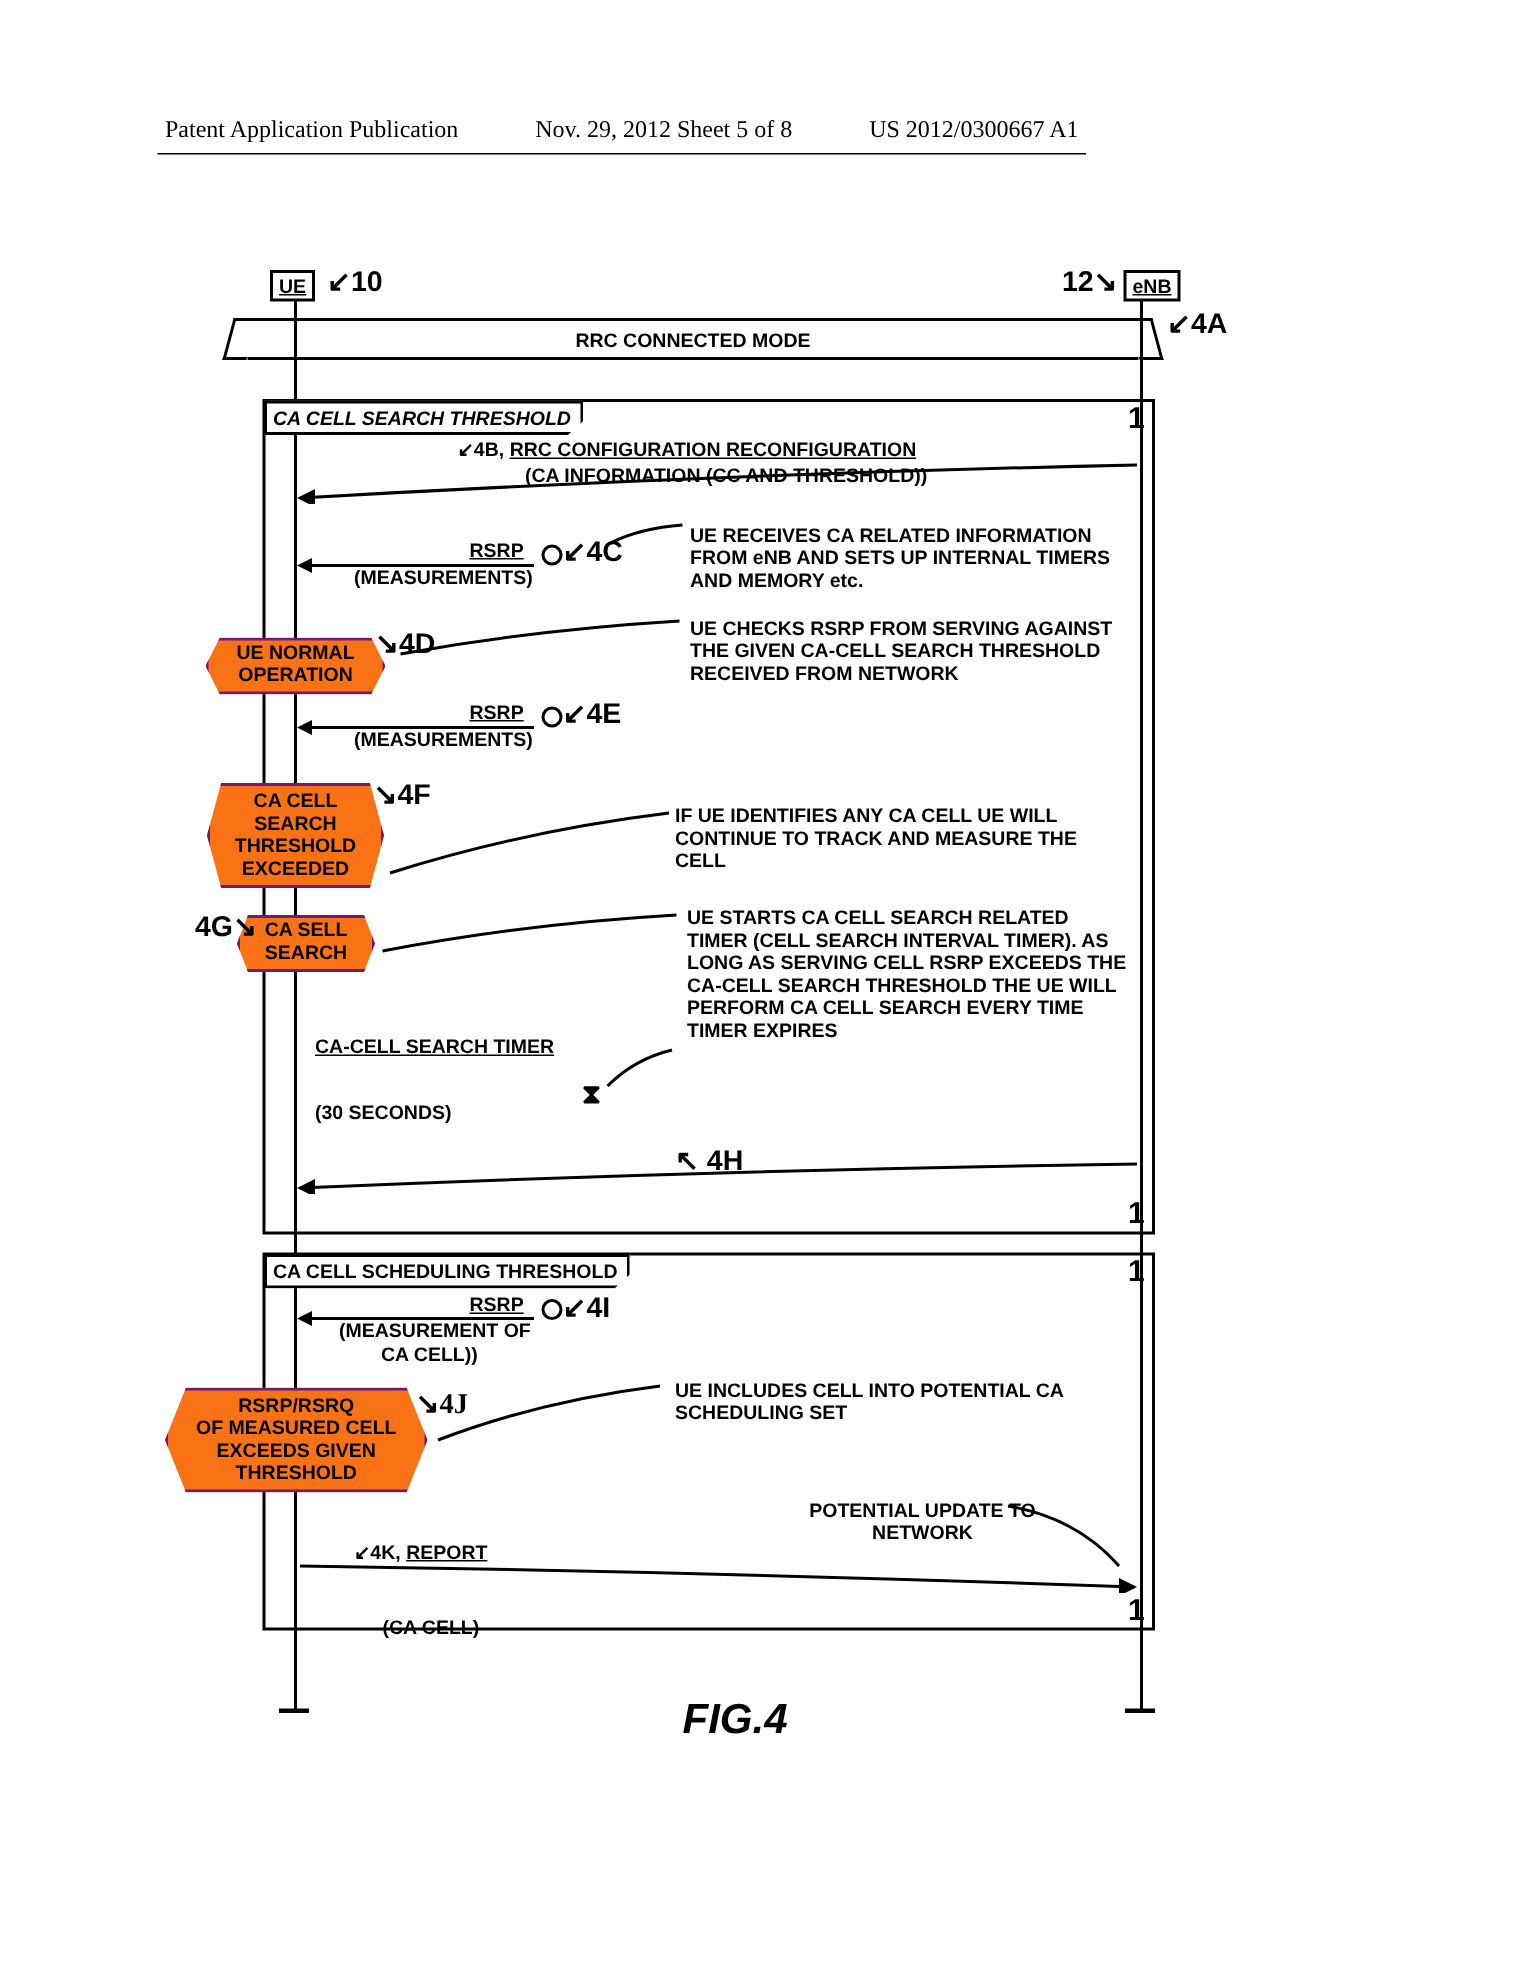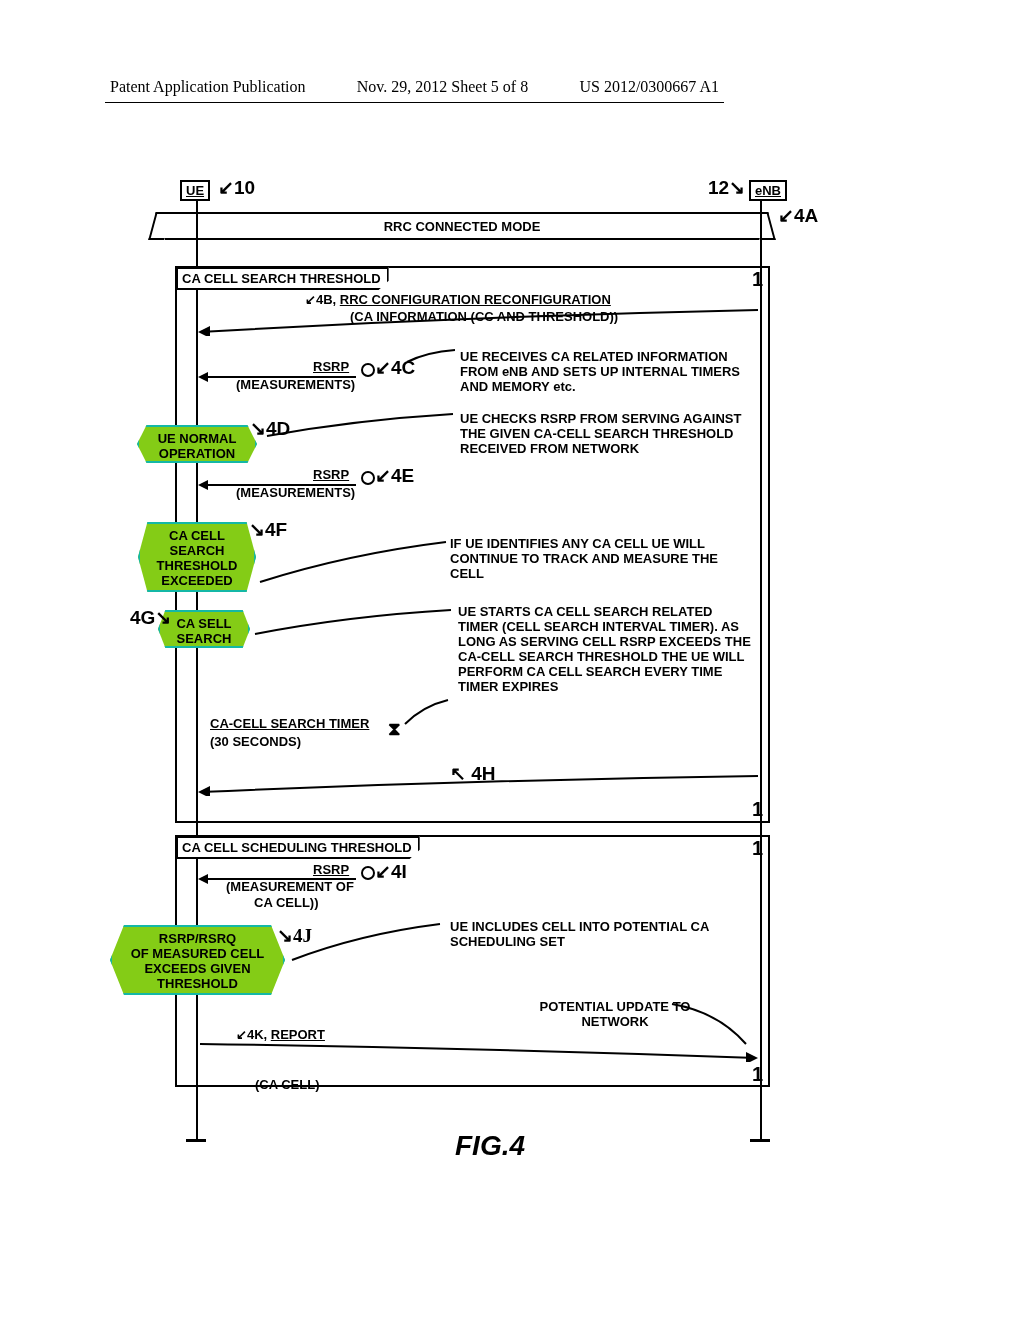--- a/index.html
+++ b/index.html
@@ -65,24 +65,24 @@
 .pentagon-label {
   position: absolute;
   display: inline-block;
   border: 2px solid #000;
   padding: 2px 6px 2px 4px;
   background: #fff;
   clip-path: polygon(0 0, 100% 0, 100% 60%, calc(100% - 10px) 100%, 0 100%);
 }
 .hexagon {
   position: absolute;
-  border: 2px solid #14b8a6;
-  background: #84cc16;
+  border: 2px solid #701a75;
+  background: #f97316;
   display: flex;
-  align-items: flex-start;
+  align-items: flex-end;
   justify-content: center;
   text-align: center;
   padding: 4px 8px;
   clip-path: polygon(8% 0, 92% 0, 100% 50%, 92% 100%, 8% 100%, 0 50%);
 }
 .arrow-head-left {
   position: absolute;
   width: 0;
   height: 0;
   border-top: 5px solid transparent;
@@ -183,21 +183,21 @@
 
     <div class="lifeline" style="top:20px; left:46px; height:940px;"></div>
     <div class="lifeline" style="top:20px; left:610px; height:940px;"></div>
 
     <div class="mode-bar" style="top:32px; left:15px; width:594px; height:28px;">
       <span>RRC CONNECTED MODE</span>
     </div>
     <div class="ref-label" style="top:24px; left:628px;">↙<span>4A</span></div>
 
     <div class="frame" style="top:86px; left:25px; width:595px; height:557px;">
-      <div class="pentagon-label" style="top:-1px; left:-1px;">CA CELL SEARCH THRESHOLD</div>
+      <div class="pentagon-label" style="top:-1px; left:-1px;font-style:italic;">CA CELL SEARCH THRESHOLD</div>
     </div>
     <div class="big-one" style="top:88px; left:602px;">1</div>
     <div class="big-one" style="top:618px; left:602px;">1</div>
 
     <div class="text-block" style="top:113px; left:155px;">
       ↙<span>4B,</span>
       <span class="underline">RRC CONFIGURATION RECONFIGURATION</span>
     </div>
     <div class="text-block" style="top:130px; left:200px;">(CA INFORMATION (CC AND THRESHOLD))</div>
     <svg style="position:absolute; top:128px; left:48px; width:562px; height:28px;">
@@ -251,21 +251,21 @@
     <div class="hexagon" style="top:430px; left:8px; width:92px; height:38px;">
       <span><span>CA SELL</span><br><span>SEARCH</span></span>
     </div>
     <div class="ref-label" style="top:426px; left:-20px;"><span>4G</span>↘</div>
     <svg style="position:absolute; top:428px; left:103px; width:200px; height:30px;">
         <path d="M 2 26 Q 95 8 198 2" stroke="#000" stroke-width="2" fill="none"></path>
       </svg>
 
     <div class="text-block" style="top:425px; left:308px; width:295px;">UE STARTS CA CELL SEARCH RELATED TIMER (CELL SEARCH INTERVAL TIMER). AS LONG AS SERVING CELL RSRP EXCEEDS THE CA-CELL SEARCH THRESHOLD THE UE WILL PERFORM CA CELL SEARCH EVERY TIME TIMER EXPIRES</div>
 
-    <div class="text-block" style="top:537px; left:60px;">
+    <div class="text-block" style="top:511px; left:60px;">
       <span class="underline">CA-CELL SEARCH TIMER</span>
     </div>
     <div class="text-block" style="top:555px; left:60px;">(30 SECONDS)</div>
     <div class="hourglass" style="top:540px; left:238px;">⧗</div>
     <svg style="position:absolute; top:518px; left:253px; width:50px; height:30px;">
         <path d="M 45 2 Q 20 8 2 26" stroke="#000" stroke-width="2" fill="none"></path>
       </svg>
 
     <div class="ref-label" style="top:582px; left:300px;">↖ <span>4H</span></div>
 

